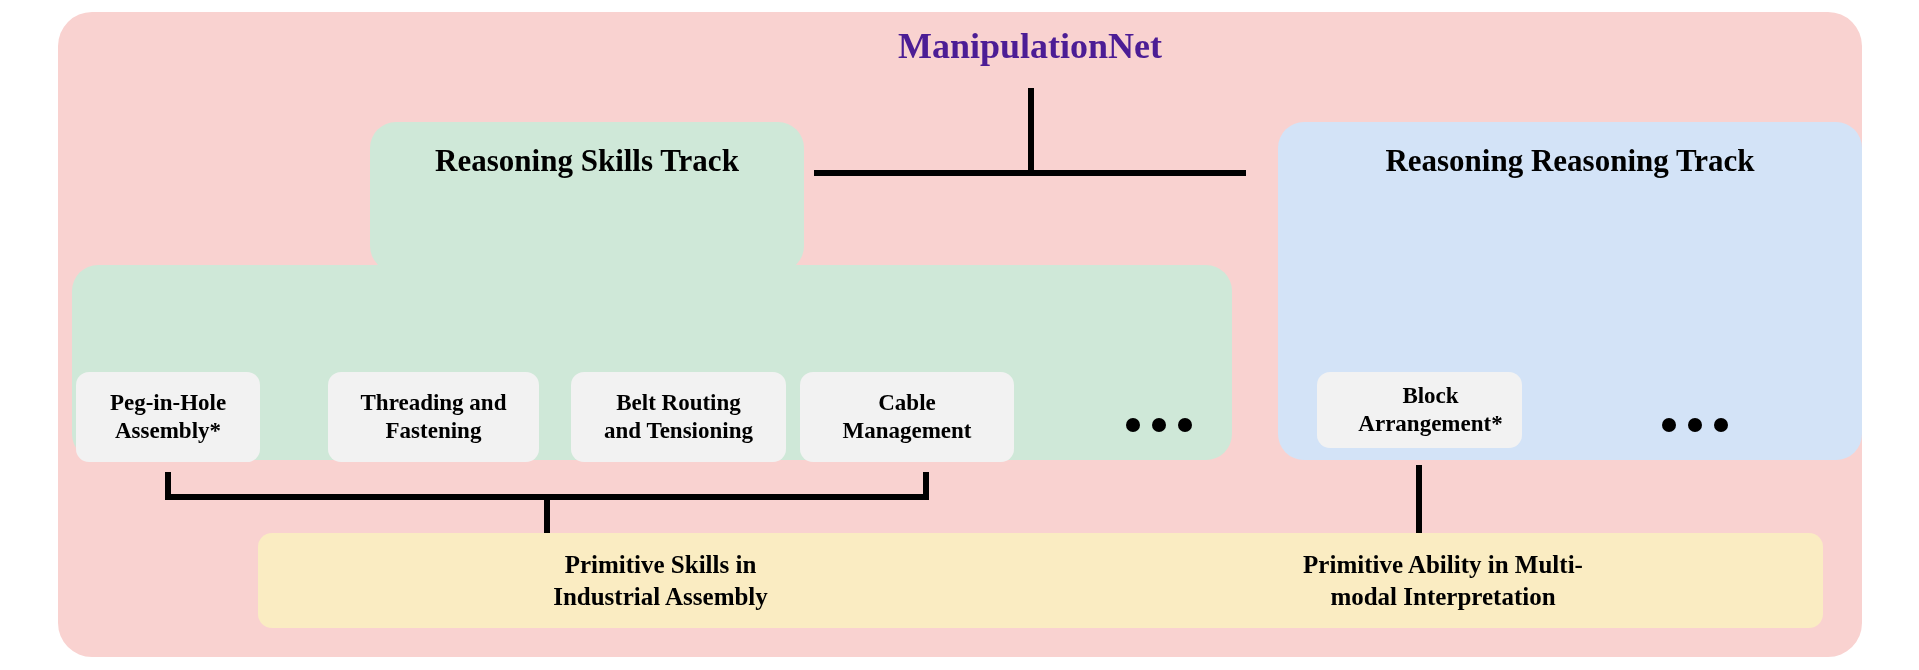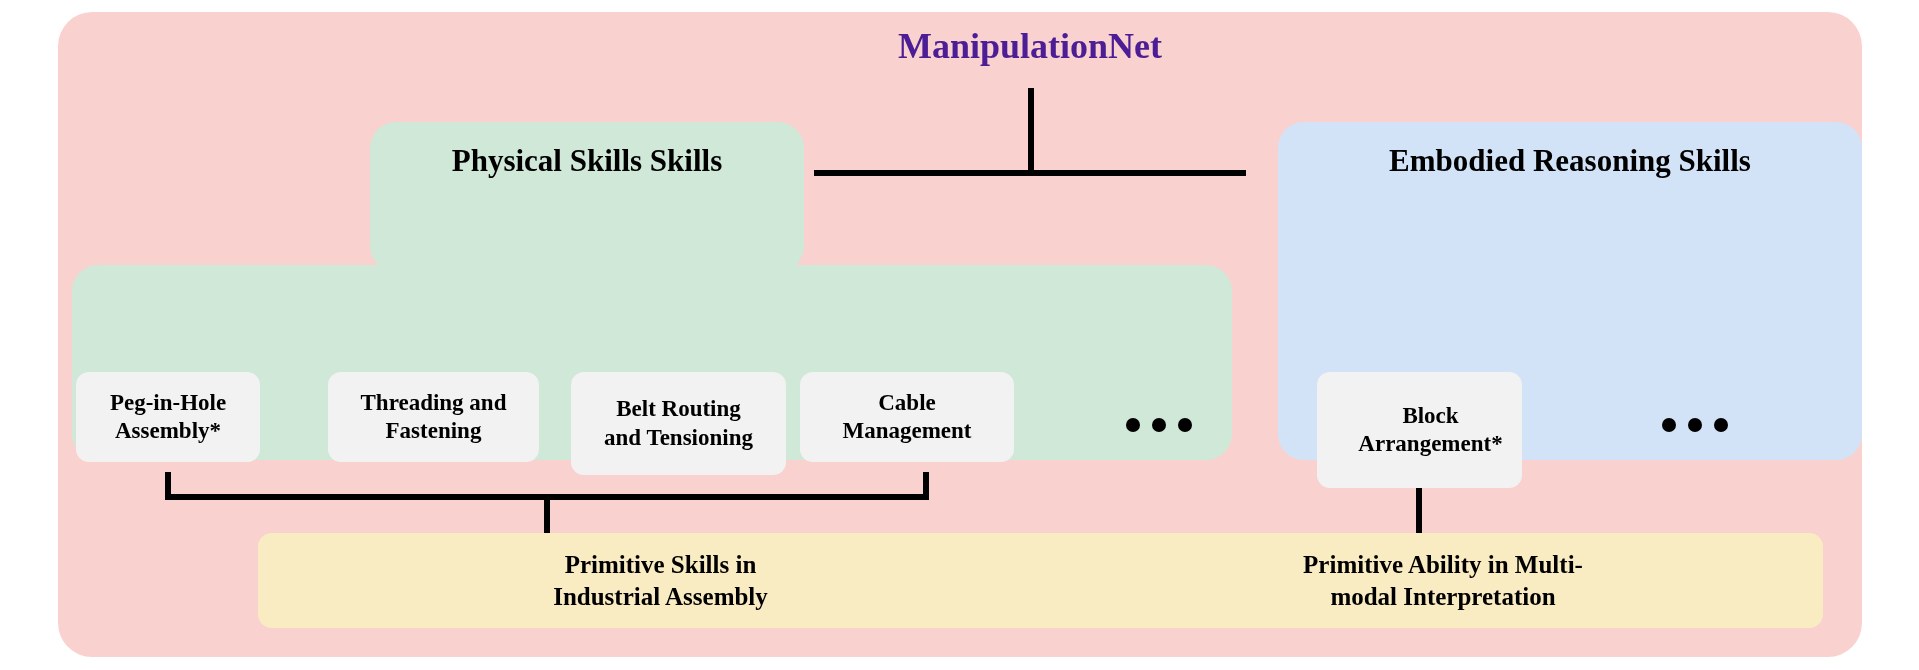--- a/index.html
+++ b/index.html
@@ -195,41 +195,41 @@
     <line x1="1695" y1="279" x2="1695" y2="372"></line>
 
     <line x1="1419" y1="465" x2="1419" y2="533"></line>
   </svg>
 
   <div id="diagram-title">ManipulationNet</div>
 
   <div id="physical-track-header-panel" class="track-panel"></div>
   <div id="physical-track-body-panel" class="track-panel"></div>
 
-  <div id="physical-track-title" class="track-title">Physical Skills Skills</div>
+  <div id="physical-track-title" class="track-title">Reasoning Skills Track</div>
 
   <div class="leaf-box" style="left:76px; top:372px; width:184px; height:90px;">Peg-in-Hole<br>Assembly*</div>
 
   <div class="leaf-box" style="left:328px; top:372px; width:211px; height:90px;">Threading and<br>Fastening</div>
 
-  <div class="leaf-box" style="left:571px; top:372px; width:215px; height:103px;">Belt Routing<br>and Tensioning</div>
+  <div class="leaf-box" style="left:571px; top:372px; width:215px; height:90px;">Belt Routing<br>and Tensioning</div>
 
   <div class="leaf-box" style="left:800px; top:372px; width:214px; height:90px;">Cable<br>Management</div>
 
   <div class="ellipsis" style="left:1126px; top:418px;">
     <span></span>
     <span></span>
     <span></span>
   </div>
 
   <div id="embodied-track-panel" class="track-panel"></div>
 
-  <div id="embodied-track-title" class="track-title">Embodied Reasoning Skills</div>
-
-  <div class="leaf-box" style="left:1317px; top:372px; width:205px; height:116px;padding-left:28px;">Block<br>Arrangement*</div>
+  <div id="embodied-track-title" class="track-title">Reasoning Reasoning Track</div>
+
+  <div class="leaf-box" style="left:1317px; top:372px; width:205px; height:76px;padding-left:28px;">Block<br>Arrangement*</div>
 
   <div class="ellipsis" style="left:1662px; top:418px;">
     <span></span>
     <span></span>
     <span></span>
   </div>
 
   <div id="banner-left" class="banner">Primitive Skills in<br>Industrial Assembly</div>
 
   <div id="banner-right" class="banner">Primitive Ability in Multi-<br>modal Interpretation</div>

